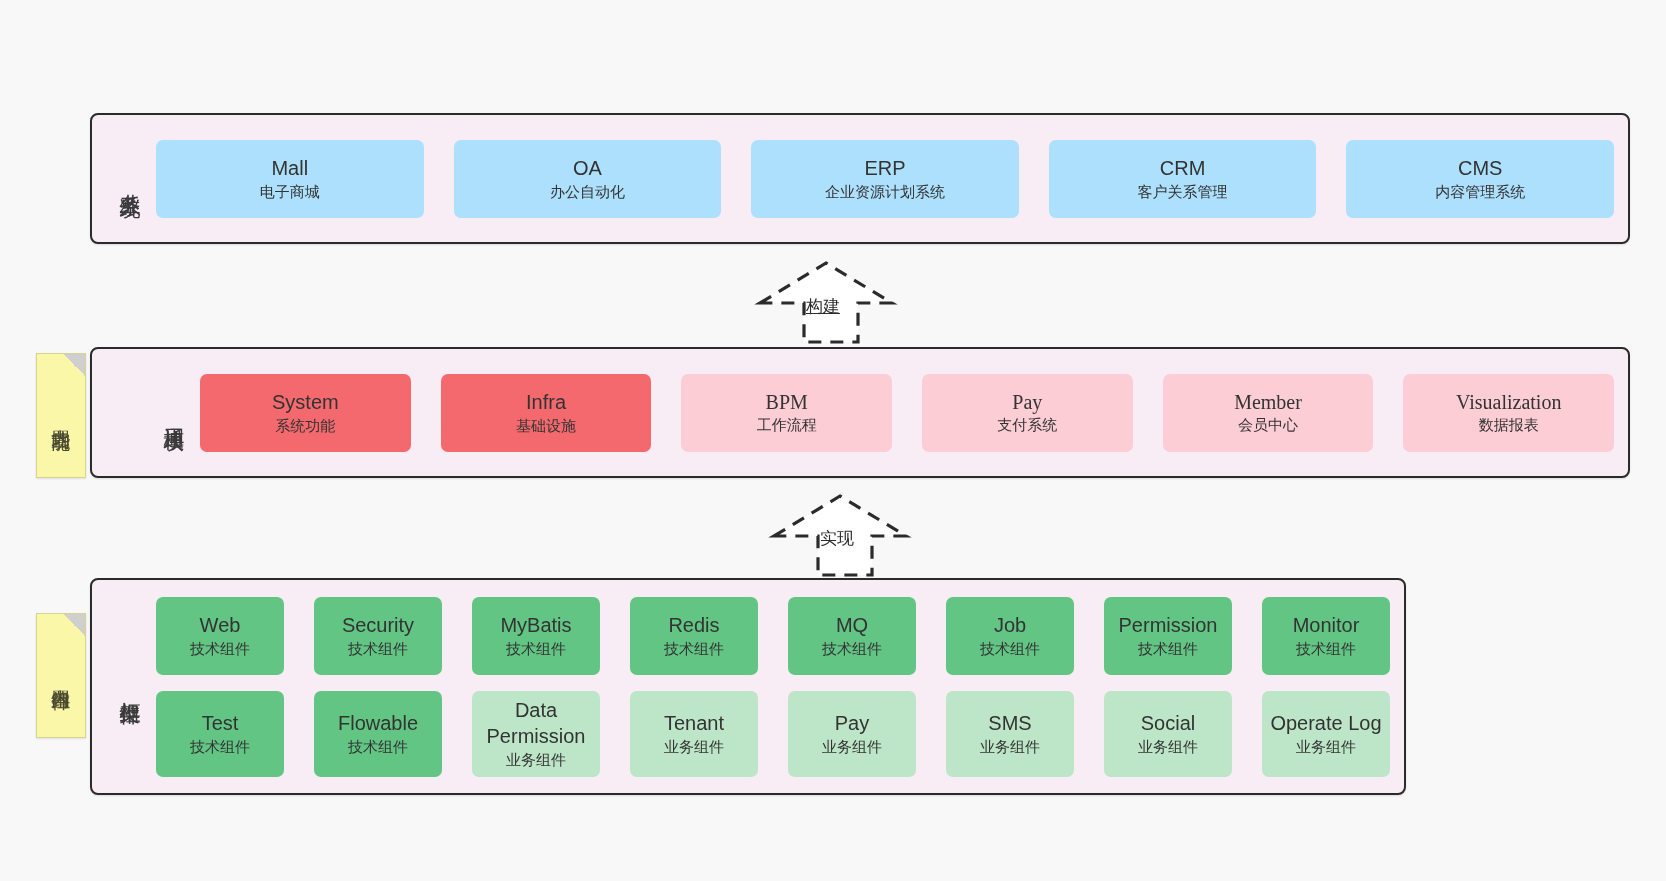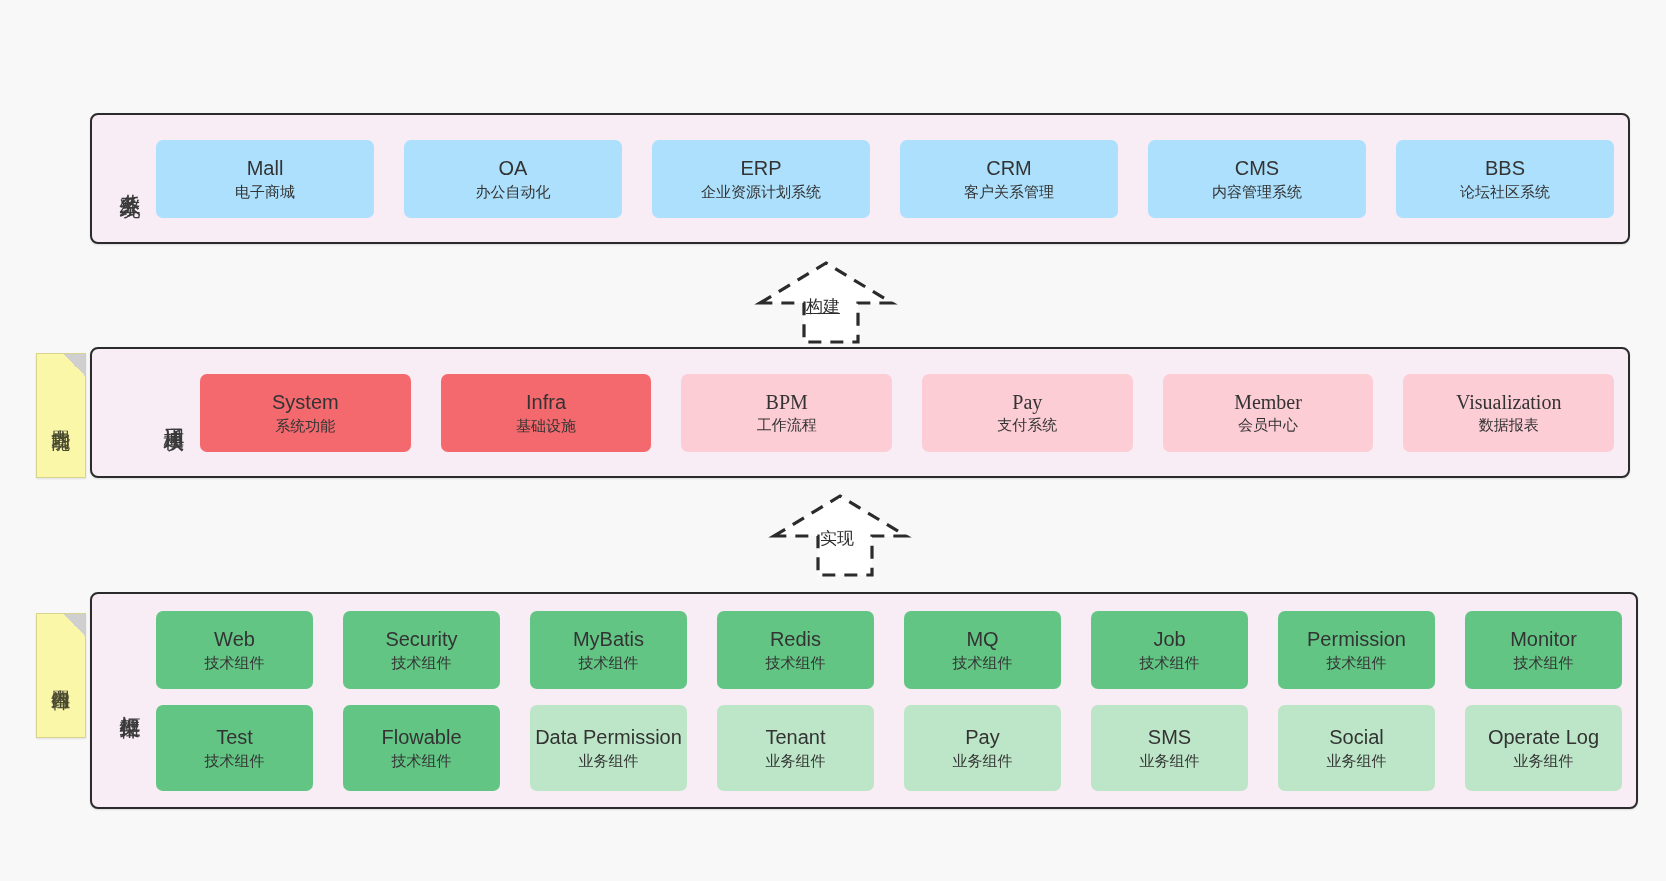--- a/index.html
+++ b/index.html
@@ -144,24 +144,20 @@
             <div class="t2">企业资源计划系统</div>
           </div>
           <div class="card c-blue">
             <div class="t1">CRM</div>
             <div class="t2">客户关系管理</div>
           </div>
           <div class="card c-blue">
             <div class="t1">CMS</div>
             <div class="t2">内容管理系统</div>
           </div>
-          <div class="card c-blue">
-            <div class="t1">BBS</div>
-            <div class="t2">论坛社区系统</div>
-          </div>
         </div>
     </div>
   </div>
 
   <div class="arrow-wrap" id="arrow-build-wrap" style="left:758px; top:259px; width:140px; height:85px;">
     <svg width="140" height="85" viewBox="0 0 140 85">
       <path d="M 2 44 L 68 4 L 134 44 L 100 44 L 100 83 L 46 83 L 46 44 Z" fill="#ffffff" stroke="#2b2b2b" stroke-width="3.2" stroke-dasharray="13 9" stroke-linejoin="miter"></path>
     </svg>
     <div class="arrow-label" style="left:48px; top:36px;text-decoration:underline;">构建</div>
   </div>
@@ -206,21 +202,21 @@
     <svg width="140" height="85" viewBox="0 0 140 85">
       <path d="M 2 44 L 68 4 L 134 44 L 100 44 L 100 83 L 46 83 L 46 44 Z" fill="#ffffff" stroke="#2b2b2b" stroke-width="3.2" stroke-dasharray="13 9" stroke-linejoin="miter"></path>
     </svg>
     <div class="arrow-label" style="left:48px; top:35px;">实现</div>
   </div>
 
   <div class="note" id="note-framework" style="left:36px; top:613px; width:50px; height:125px;">
     <span>内置组件</span>
   </div>
 
-  <div class="layer" id="layer-framework" style="left:90px; top:592px; width:1548px; height:217px;">
+  <div class="layer" id="layer-framework" style="left:90px; top:578px; width:1316px; height:217px;">
     <div class="layer-title">框架组件</div>
     <div class="layer-body">
       <div class="row fw-row1" id="fw-row1">
           <div class="card c-green">
             <div class="t1">Web</div>
             <div class="t2">技术组件</div>
           </div>
           <div class="card c-green">
             <div class="t1">Security</div>
             <div class="t2">技术组件</div>

